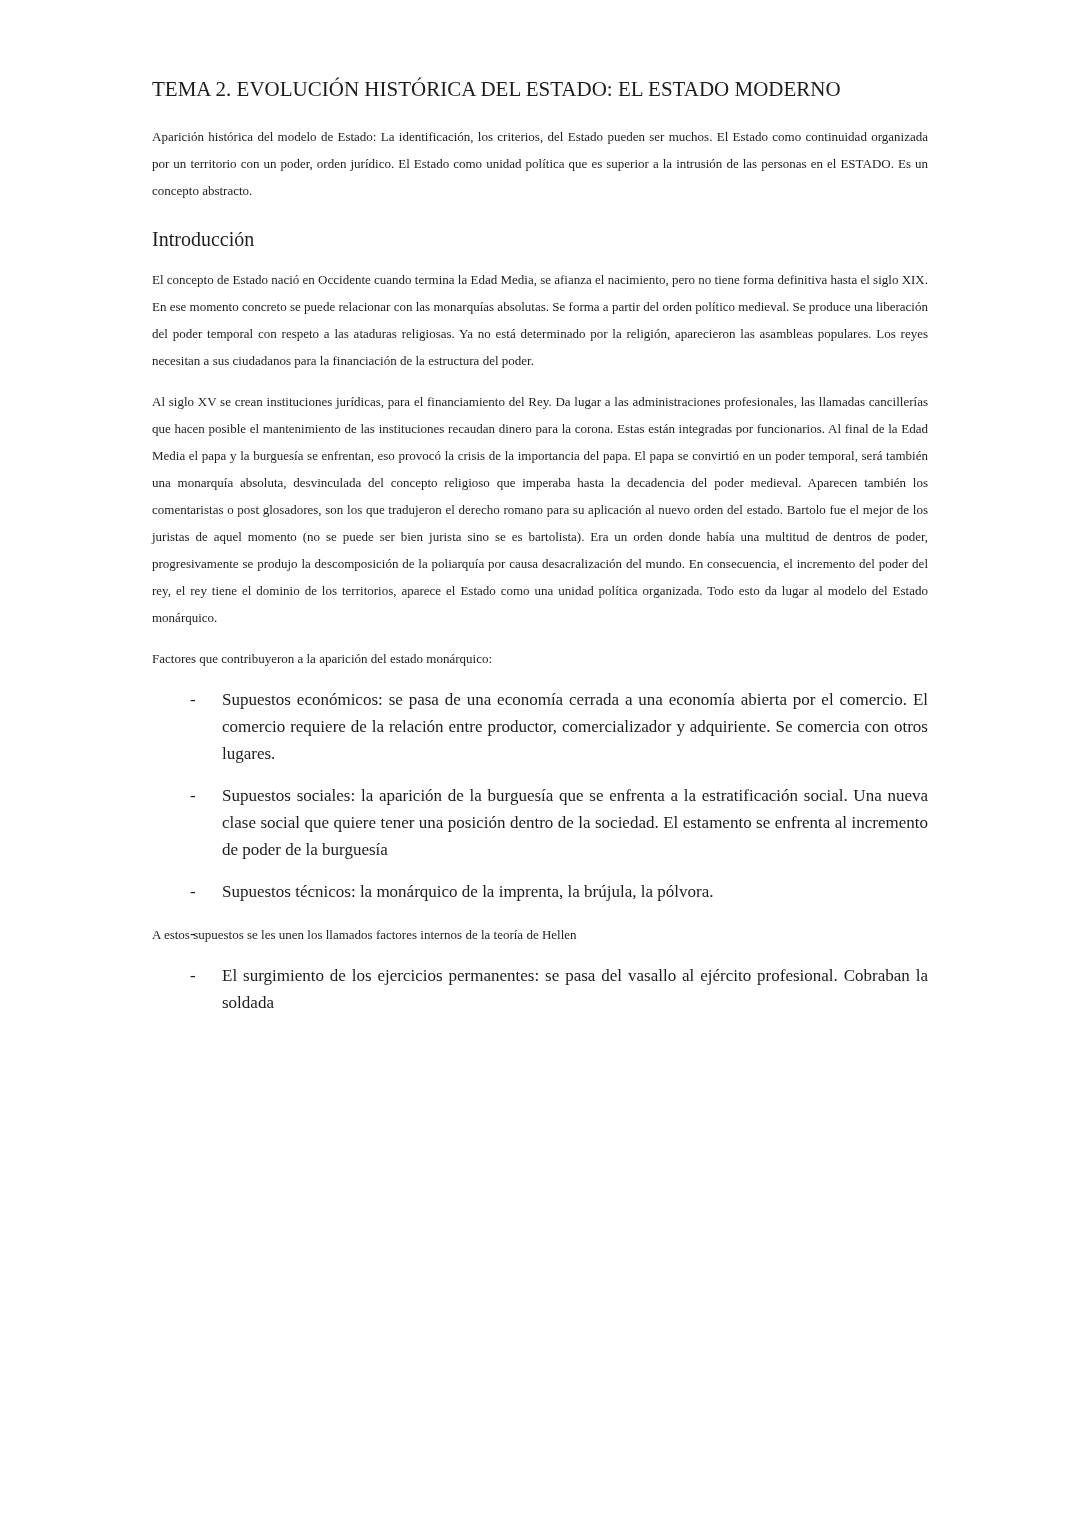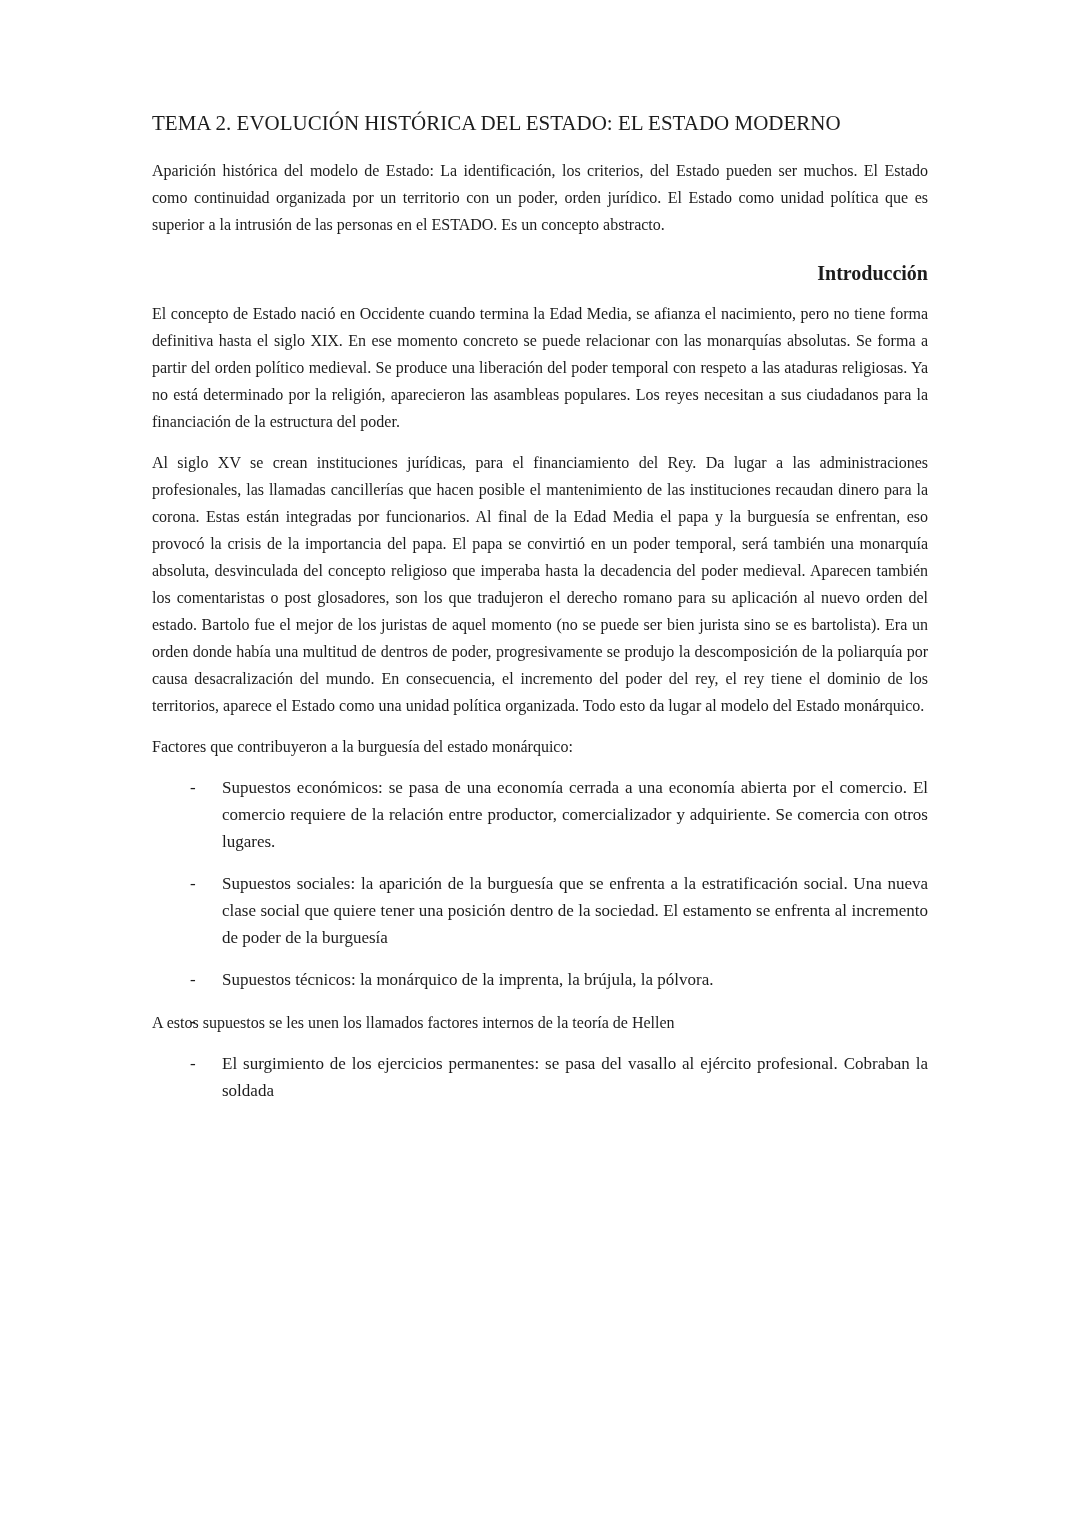--- a/index.html
+++ b/index.html
@@ -9,44 +9,43 @@
   }
   body {
     width: 1080px;
     min-height: 1527px;
     font-family: "Liberation Serif", serif;
     color: #1c1c1c;
     -webkit-font-smoothing: antialiased;
   }
   .page {
     width: 776px;
-    margin: 8px auto;
-    padding-top: 100px;
+    margin: 0 auto;
+    padding-top: 74px;
     padding-bottom: 60px;
     box-sizing: content-box;
   }
   .doc-title {
     font-size: 21px;
     font-weight: normal;
     line-height: 31px;
     text-align: justify;
     margin: 0 0 18px 0;
   }
   .para {
-    font-size: 16px;
+    font-size: 13px;
     line-height: 27px;
     text-align: justify;
     margin: 0 0 14px 0;
   }
   .section-heading {
     font-size: 20px;
-    font-weight: bold;
+    font-weight: normal;
     line-height: 26px;
     margin: 22px 0 14px 0;
-    text-align: right;
   }
   .bullet-list {
     list-style: none;
     margin: 6px 0 16px 0;
     padding: 0;
   }
   .bullet-list li {
     position: relative;
     padding-left: 70px;
     font-size: 17px;
@@ -68,21 +67,21 @@
   <h1 class="doc-title">TEMA 2. EVOLUCIÓN HISTÓRICA DEL ESTADO: EL ESTADO MODERNO</h1>
 
   <p class="para">Aparición histórica del modelo de Estado: La identificación, los criterios, del Estado pueden ser muchos. El Estado como continuidad organizada por un territorio con un poder, orden jurídico. El Estado como unidad política que es superior a la intrusión de las personas en el ESTADO. Es un concepto abstracto.</p>
 
   <h2 class="section-heading">Introducción</h2>
 
   <p class="para">El concepto de Estado nació en Occidente cuando termina la Edad Media, se afianza el nacimiento, pero no tiene forma definitiva hasta el siglo XIX. En ese momento concreto se puede relacionar con las monarquías absolutas. Se forma a partir del orden político medieval. Se produce una liberación del poder temporal con respeto a las ataduras religiosas. Ya no está determinado por la religión, aparecieron las asambleas populares. Los reyes necesitan a sus ciudadanos para la financiación de la estructura del poder.</p>
 
   <p class="para">Al siglo XV se crean instituciones jurídicas, para el financiamiento del Rey. Da lugar a las administraciones profesionales, las llamadas cancillerías que hacen posible el mantenimiento de las instituciones recaudan dinero para la corona. Estas están integradas por funcionarios. Al final de la Edad Media el papa y la burguesía se enfrentan, eso provocó la crisis de la importancia del papa. El papa se convirtió en un poder temporal, será también una monarquía absoluta, desvinculada del concepto religioso que imperaba hasta la decadencia del poder medieval. Aparecen también los comentaristas o post glosadores, son los que tradujeron el derecho romano para su aplicación al nuevo orden del estado. Bartolo fue el mejor de los juristas de aquel momento (no se puede ser bien jurista sino se es bartolista). Era un orden donde había una multitud de dentros de poder, progresivamente se produjo la descomposición de la poliarquía por causa desacralización del mundo. En consecuencia, el incremento del poder del rey, el rey tiene el dominio de los territorios, aparece el Estado como una unidad política organizada. Todo esto da lugar al modelo del Estado monárquico.</p>
 
-  <p class="para">Factores que contribuyeron a la burguesía del estado monárquico:</p>
+  <p class="para">Factores que contribuyeron a la aparición del estado monárquico:</p>
 
   <ul class="bullet-list">
     <li>
       <span class="bullet-marker">-</span>
       <span>Supuestos económicos: se pasa de una economía cerrada a una economía abierta por el comercio. El comercio requiere de la relación entre productor, comercializador y adquiriente. Se comercia con otros lugares.</span>
     </li>
     <li>
       <span class="bullet-marker">-</span>
       <span>Supuestos sociales: la aparición de la burguesía que se enfrenta a la estratificación social. Una nueva clase social que quiere tener una posición dentro de la sociedad. El estamento se enfrenta al incremento de poder de la burguesía</span>
     </li>

